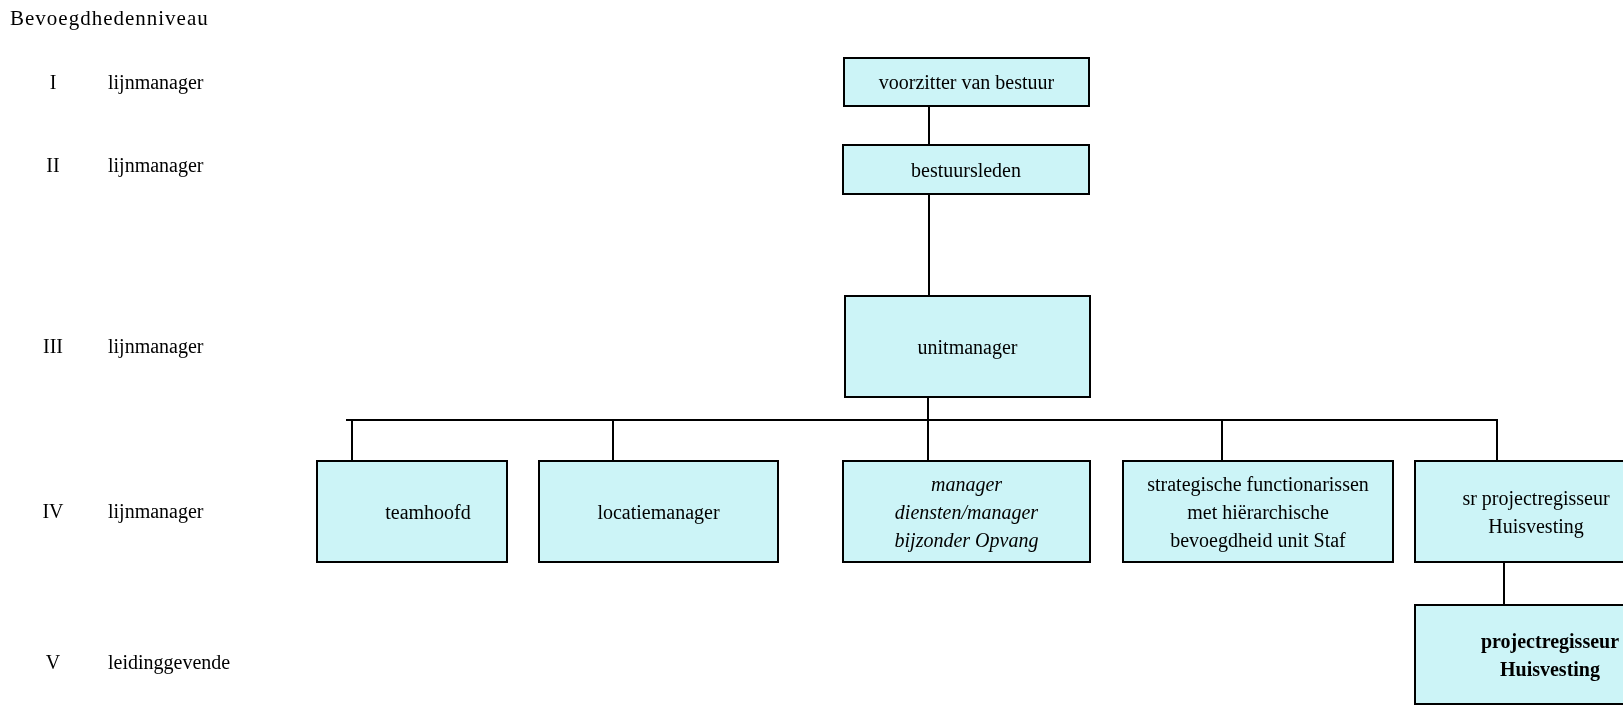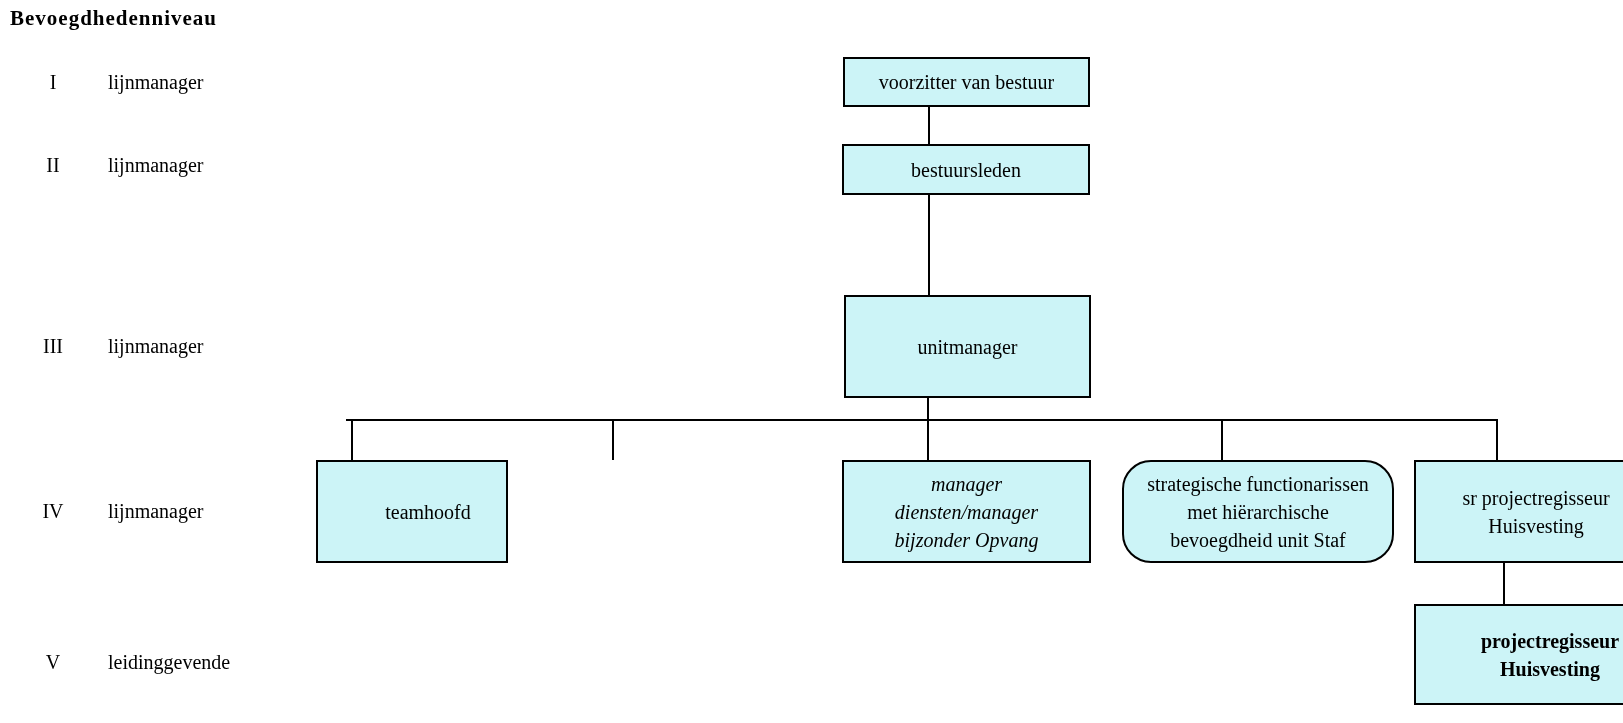--- a/index.html
+++ b/index.html
@@ -14,21 +14,21 @@
     background: #ffffff;
     font-family: "Liberation Serif", "DejaVu Serif", serif;
     color: #000000;
     overflow: hidden;
   }
   .title {
     position: absolute;
     left: 10px;
     top: 6px;
     font-size: 21px;
-    font-weight: bold;
+    font-weight: normal;
     letter-spacing: 1px;
     white-space: nowrap;
   }
   .level-row {
     position: absolute;
     left: 0;
     height: 26px;
     display: flex;
     align-items: center;
     font-size: 20px;
@@ -105,24 +105,25 @@
   <div class="vline" style="left:351px;  top:419px; height:41px;"></div>
   <div class="vline" style="left:612px;  top:419px; height:41px;"></div>
   <div class="vline" style="left:1221px; top:419px; height:41px;"></div>
   <div class="vline" style="left:1496px; top:419px; height:41px;"></div>
   <div class="vline" style="left:1503px; top:563px; height:49px;"></div>
 
   <div class="node" style="left:802px;  top:57px;  width:247px; height:50px;">voorzitter van bestuur</div>
   <div class="node" style="left:801px;  top:144px; width:248px; height:51px;">bestuursleden</div>
   <div class="node" style="left:803px;  top:295px; width:247px; height:103px;">unitmanager</div>
   <div class="node" style="left:275px;  top:460px; width:192px; height:103px;padding-left:32px;">teamhoofd</div>
+  <div class="node" style="left:497px;  top:460px; width:241px; height:103px;">locatiemanager</div>
   <div class="node" style="left:801px;  top:460px; width:249px; height:103px;font-style:italic;">manager
 diensten/manager
 bijzonder Opvang</div>
-  <div class="node" style="left:1081px; top:460px; width:272px; height:103px;border-radius:29px;">strategische functionarissen
+  <div class="node" style="left:1081px; top:460px; width:272px; height:103px;">strategische functionarissen
 met hiërarchische
 bevoegdheid unit Staf</div>
   <div class="node" style="left:1373px; top:460px; width:244px; height:103px;">sr projectregisseur
 Huisvesting</div>
   <div class="node" style="left:1373px; top:604px; width:272px; height:101px;font-weight:bold;">projectregisseur
 Huisvesting</div>
 
 </div>
 
 </body></html>

